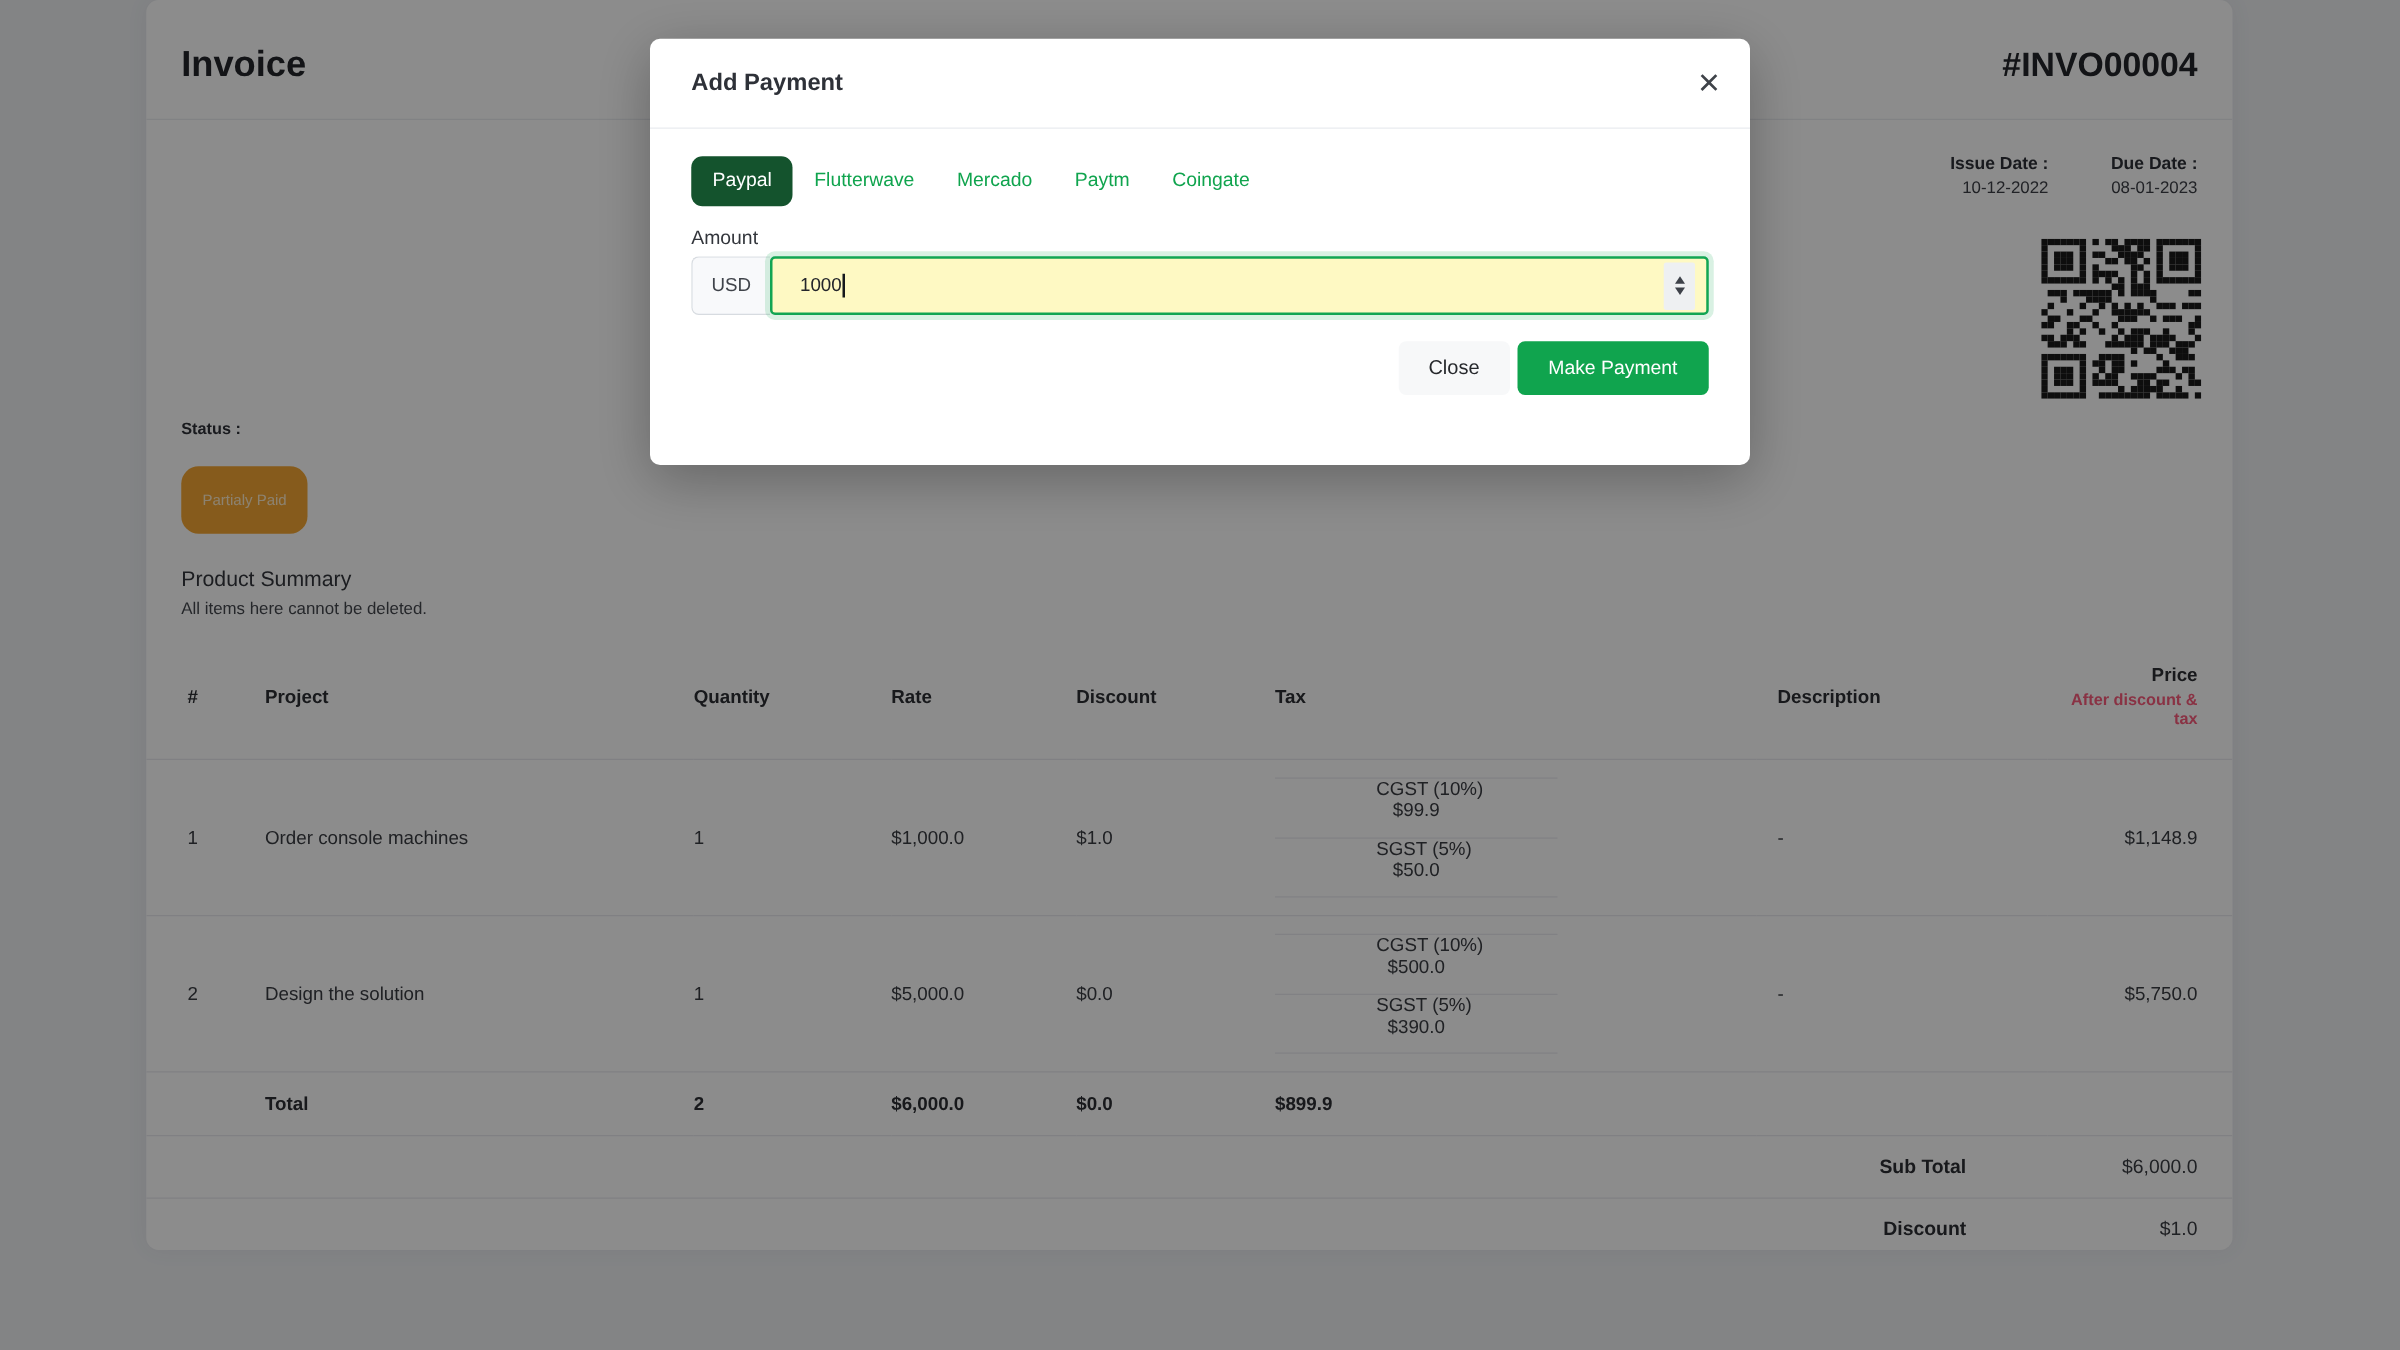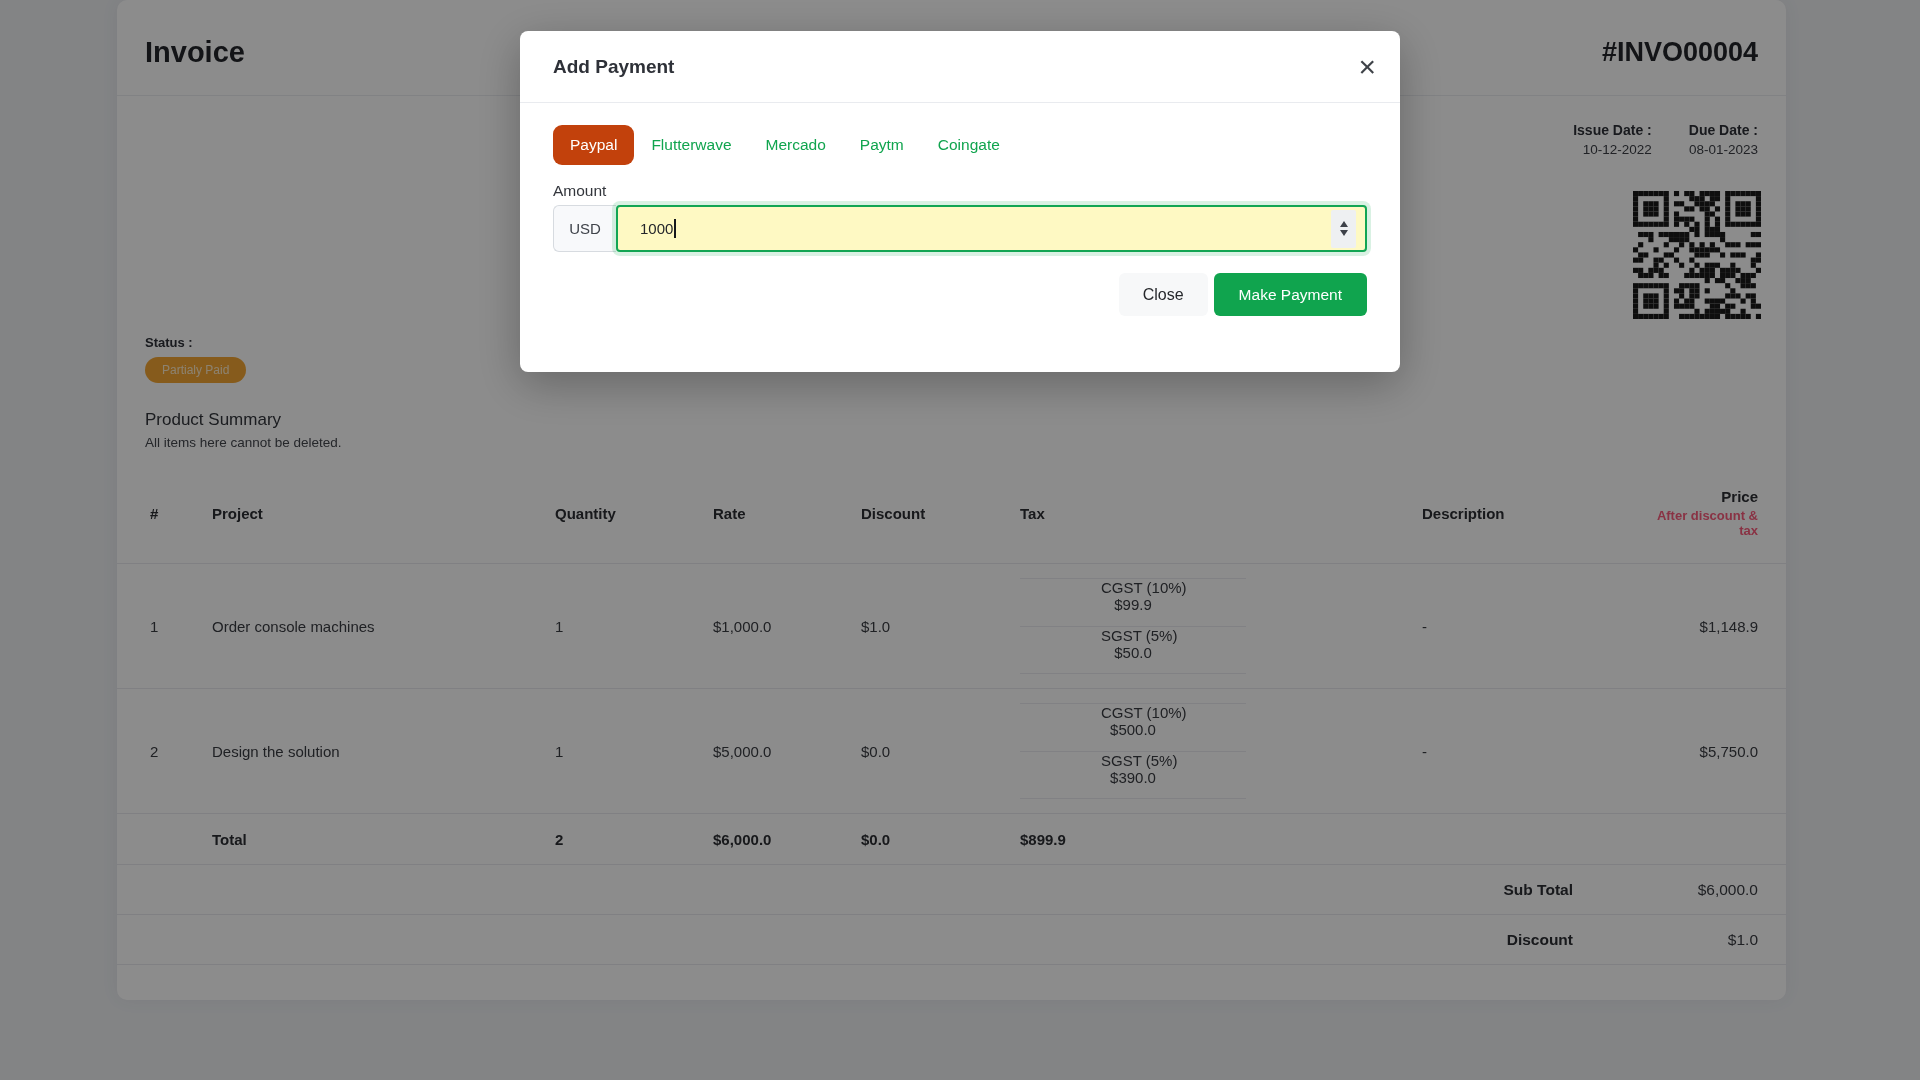--- a/index.html
+++ b/index.html
@@ -21,32 +21,32 @@
     height:38px; padding:0 13px; font-size:15.5px; font-family:inherit; cursor:pointer;
   }
   .btn-green svg { display:block; }
 
   
   .card { background:#fff; border-radius:10px; box-shadow:0 0 18px rgba(60,70,90,.06); height:1000px; overflow:hidden; }
   .card-header { display:flex; justify-content:space-between; align-items:center; padding:36px 28px 26px; border-bottom:1px solid #ebedf1; }
   .invoice-heading { font-size:29px; font-weight:600; color:#24262b; }
   .invoice-number { font-size:27px; font-weight:600; color:#24262b; }
 
-  .meta-row { display:flex; justify-content:flex-end; gap:37px; padding:26px 28px 0; }
+  .meta-row { display:flex; justify-content:flex-end; gap:50px; padding:26px 28px 0; }
   .meta-block { text-align:right; }
   .meta-label { font-size:14px; font-weight:700; color:#2e3138; }
   .meta-value { font-size:13.5px; color:#3c3f46; margin-top:4px; }
 
   .qr-row { display:flex; justify-content:flex-end; padding:34px 25px 0; }
   .qr { width:128px; height:128px; }
 
   .status-block { padding:16px 28px 0; }
   .status-label { font-size:13px; font-weight:700; color:#2e3138; }
   .badge {
-    display:inline-block; margin-top:7px; padding:6px 17px; border-radius:14px;
+    display:inline-block; margin-top:23px; padding:20px 17px; border-radius:14px;
     background:#f5a733; color:#ffedcd; font-size:12px;
   }
 
   .ps-block { padding:27px 28px 0; }
   .ps-title { font-size:17px; color:#33363c; }
   .ps-note { font-size:13.5px; color:#44474e; margin-top:5px; }
 
   
   table.items { width:100%; border-collapse:collapse; table-layout:fixed; margin-top:8px; }
   .items th { font-size:15px; font-weight:700; color:#2c2e33; text-align:left; padding:30px 0 25px; }
@@ -75,21 +75,21 @@
     position:fixed; left:520px; top:31px; width:880px; z-index:20;
     background:#fff; border-radius:8px; box-shadow:0 12px 45px rgba(0,0,0,.28);
   }
   .modal-header { display:flex; justify-content:space-between; align-items:center; height:72px; padding:0 24px 0 33px; border-bottom:1px solid #e9ebef; }
   .modal-title { font-size:19px; font-weight:600; color:#2e3138; }
   .modal-close { font-size:30px; font-weight:300; color:#3f4349; line-height:1; cursor:pointer; }
   .modal-body { padding:22px 33px 56px; }
 
   .tabs { display:flex; }
   .tab { padding:11px 17px; font-size:15.5px; color:#10a44e; border-radius:9px; cursor:pointer; }
-  .tab.active { background:#c2410c; color:#fff; }
+  .tab.active { background:#14532d; color:#fff; }
 
   .amount-label { margin-top:17px; font-size:15.5px; color:#33363c; }
   .input-group { display:flex; align-items:stretch; margin-top:5px; height:47px; }
   .addon {
     width:63px; display:flex; align-items:center; justify-content:center;
     background:#f8f9fb; border:1px solid #d7dbe0; border-right:none; border-radius:6px 0 0 6px;
     font-size:15px; color:#3f434a;
   }
   .amount-input {
     flex:1; position:relative; display:flex; align-items:center; padding-left:22px;

